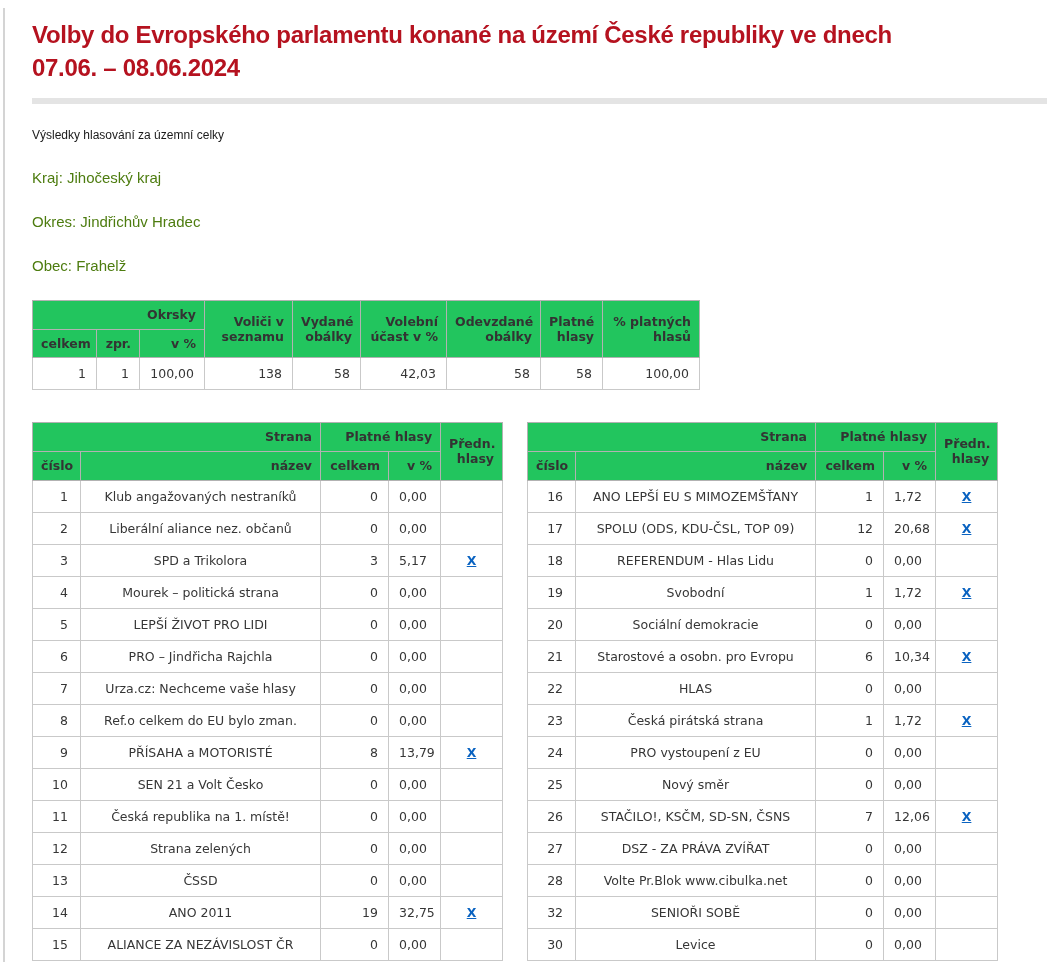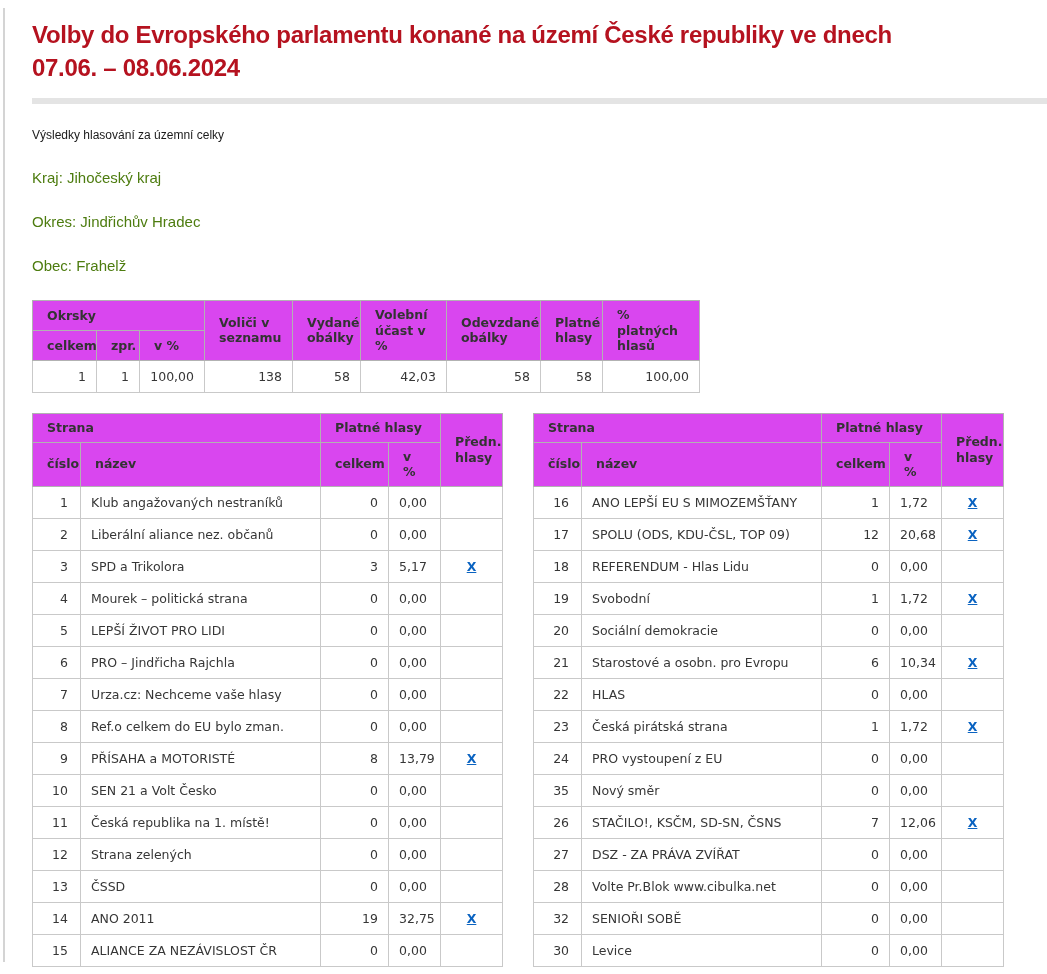--- a/index.html
+++ b/index.html
@@ -43,43 +43,43 @@
   }
 
   table {
     border-collapse: collapse;
     table-layout: fixed;
     font-family: "DejaVu Sans", sans-serif;
     font-size: 12.5px;
     color: #363636;
   }
   th {
-    background: #d946ef;
+    background: #22c55e;
     font-weight: 700;
-    text-align: left;
+    text-align: right;
     vertical-align: middle;
     border: 1px solid #b2b2b2;
-    padding: 6px 14px;
+    padding: 6px 8px;
     line-height: 1.25;
     color: #333;
   }
   td {
     background: #fff;
     border: 1px solid #c9c9c9;
     padding: 8px 10px;
     vertical-align: middle;
   }
 
   table.summary { margin-top: 26px; width: 667px; border: 1px solid #a8a8a8; }
   table.summary td { text-align: right; }
 
-  .tables-row { display: flex; gap: 30px; margin-top: 20px; }
+  .tables-row { display: flex; gap: 24px; margin-top: 32px; }
   table.party { width: 470px; border: 1px solid #a8a8a8; }
   table.party td.num   { text-align: right; padding-right: 12px; }
-  table.party td.name  { text-align: left; white-space: nowrap; overflow: hidden; }
+  table.party td.name  { text-align: center; white-space: nowrap; overflow: hidden; }
   table.party td.total { text-align: right; }
   table.party td.pct   { text-align: left; }
   table.party td.pref  { text-align: center; padding: 8px 4px; }
   a.pref-link {
     color: #0a63c1;
     font-weight: 700;
     text-decoration: underline;
   }
 </style>
 </head>
@@ -353,21 +353,21 @@
             <td class="pref"><a href="#" class="pref-link">X</a></td>
           </tr>
           <tr>
             <td class="num">24</td>
             <td class="name">PRO vystoupení z EU</td>
             <td class="total">0</td>
             <td class="pct">0,00</td>
             <td class="pref"></td>
           </tr>
           <tr>
-            <td class="num">35</td>
+            <td class="num">25</td>
             <td class="name">Nový směr</td>
             <td class="total">0</td>
             <td class="pct">0,00</td>
             <td class="pref"></td>
           </tr>
           <tr>
             <td class="num">26</td>
             <td class="name">STAČILO!, KSČM, SD-SN, ČSNS</td>
             <td class="total">7</td>
             <td class="pct">12,06</td>

